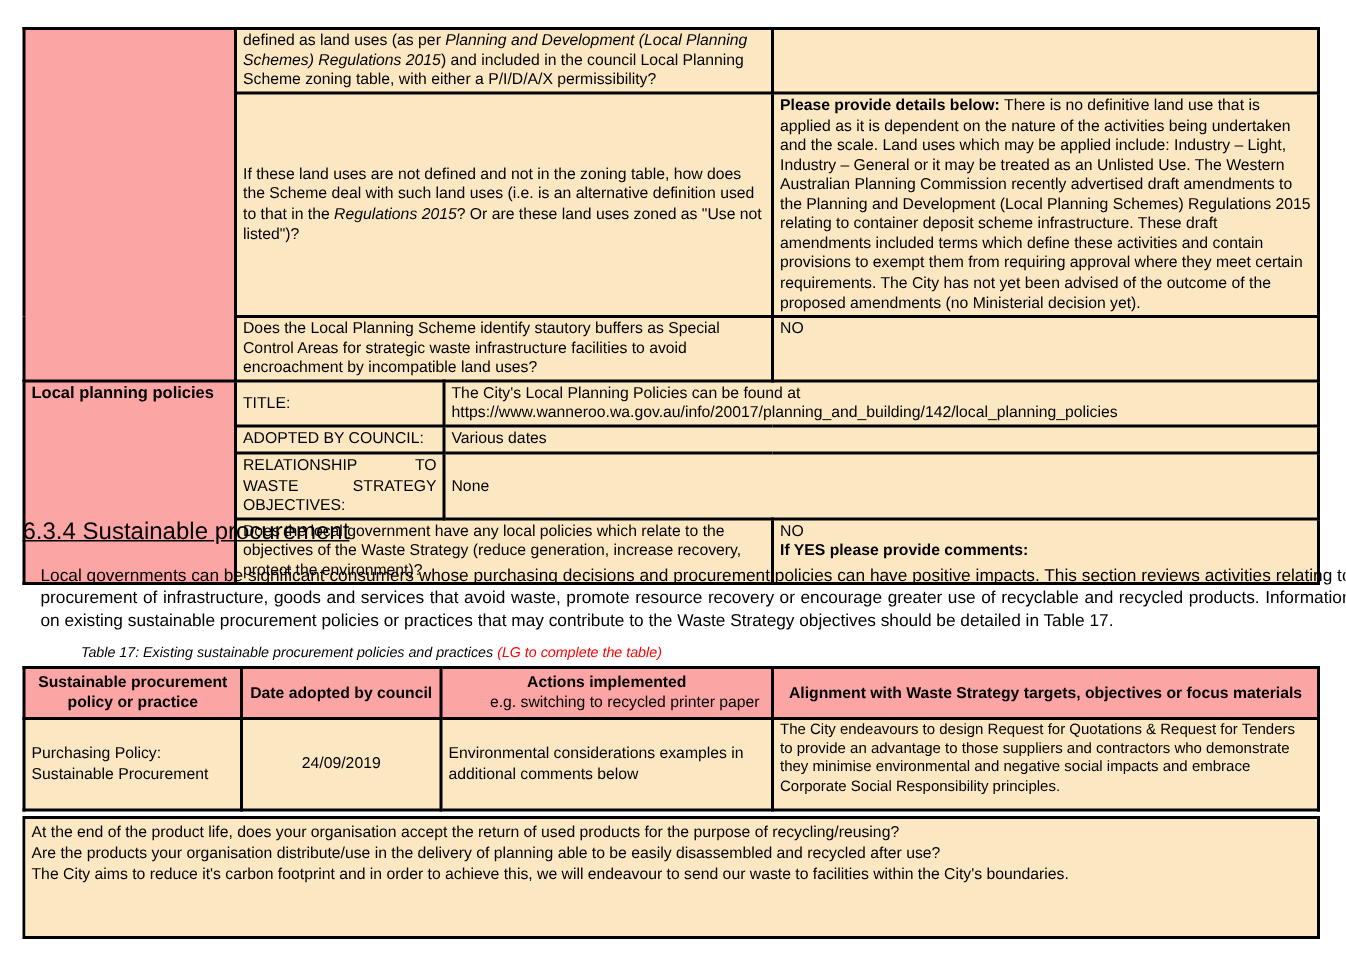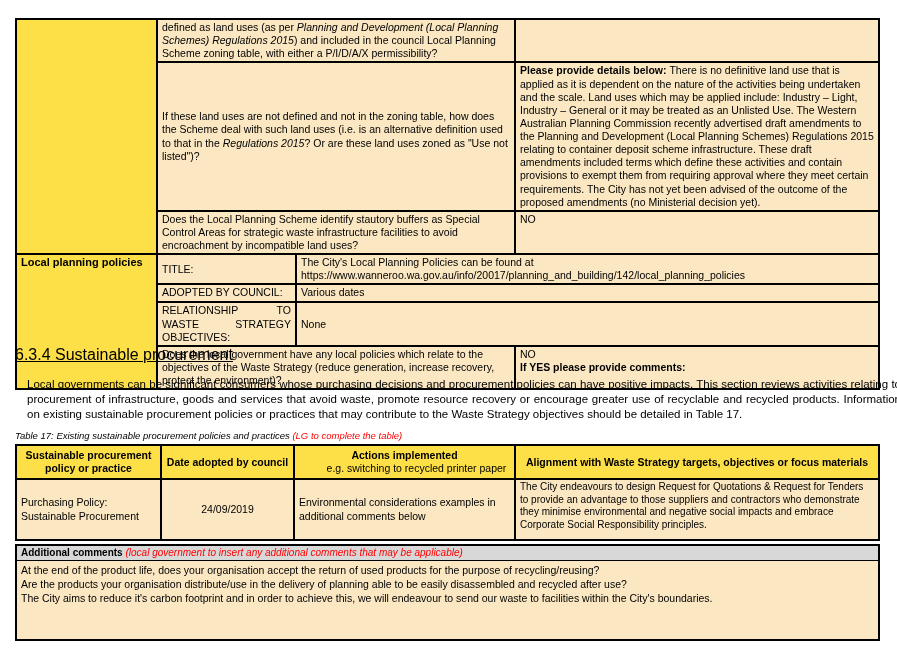--- a/index.html
+++ b/index.html
@@ -4,21 +4,21 @@
 <style>
   html,body{margin:0;padding:0;}
   body{
     width:897px;height:648px;background:#ffffff;position:relative;overflow:hidden;
     font-family:"Liberation Sans", sans-serif;color:#000;
   }
   .abs{position:absolute;}
   table{border-collapse:collapse;table-layout:fixed;}
   td{border:2px solid #000;padding:1px 4px;vertical-align:top;font-size:10.5px;line-height:1.25;word-wrap:break-word;}
   .tan{background:#FBE8C3;}
-  .gray{background:#fde047;margin-left:11px;}
+  .gray{background:#fca5a5;margin-left:11px;}
   .vmid{vertical-align:middle;}
   .center{text-align:center;}
   .pre{white-space:pre-line;}
   .bold{font-weight:bold;}
   .justify{text-align:justify;}
   #planning-table{left:15px;top:18px;width:865px;}
   #heading{left:15px;top:346px;font-size:16px;text-decoration:underline;}
   #intro{left:27px;top:377px;width:874px;font-size:11.5px;line-height:1.3;text-align:justify;}
   #caption{left:15px;top:430px;font-size:9.5px;font-style:italic;}
   #proc-table{left:15px;top:444px;width:865px;}
@@ -71,21 +71,21 @@
     <td class="tan" colspan="2" style="height:39px">Does the local government have any local policies which relate to the objectives of the Waste Strategy (reduce generation, increase recovery, protect the environment)?</td>
     <td class="tan pre"><span style="font-weight: normal; font-style: normal;">NO
 </span><span style="font-weight: bold; font-style: normal; text-align: right;">If YES please provide comments:</span></td>
   </tr>
 </tbody>
   </table>
 
 <div id="heading" class="abs">6.3.4 Sustainable procurement</div>
 <div id="intro" class="abs">Local governments can be significant consumers whose purchasing decisions and procurement policies can have positive impacts. This section reviews activities relating to procurement of infrastructure, goods and services that avoid waste, promote resource recovery or encourage greater use of recyclable and recycled products. Information on existing sustainable procurement policies or practices that may contribute to the Waste Strategy objectives should be detailed in Table 17.</div>
 
-<div id="caption" class="abs"><span style="font-weight: normal; font-style: italic;">Table 17: Existing sustainable procurement policies and practices </span><span style="font-weight: normal; font-style: italic; color: rgb(255, 0, 0);">(LG to complete the table)</span></div>
+<div id="caption" class="abs"><span style="font-weight: normal; font-style: italic; margin-left: 39px;">Table 17: Existing sustainable procurement policies and practices </span><span style="font-weight: normal; font-style: italic; color: rgb(255, 0, 0);">(LG to complete the table)</span></div>
 
 <table id="proc-table" class="abs">
   <colgroup>
       <col style="width:145px">
       <col style="width:133px">
       <col style="width:221px">
       <col style="width:364px">
     </colgroup>
   <tbody>
       <tr>
@@ -98,19 +98,18 @@
   <tr>
     <td class="tan vmid" style="height:57px">Purchasing Policy: Sustainable Procurement</td>
     <td class="tan vmid center">24/09/2019</td>
     <td class="tan vmid">Environmental considerations examples in additional comments below</td>
     <td class="tan align-cell">The City endeavours to design Request for Quotations &amp; Request for Tenders to provide an advantage to those suppliers and contractors who demonstrate they minimise environmental and negative social impacts and embrace Corporate Social Responsibility principles.</td>
   </tr>
 </tbody>
   </table>
 
 <div id="comments" class="abs">
-  <div id="comments-header"><span style="font-weight: bold; font-style: normal;">Additional comments </span><span style="font-weight: normal; font-style: italic; color: rgb(255, 0, 0);">(local government to insert any additional comments that may be applicable)</span></div>
   <div id="comments-body">
     <div>At the end of the product life, does your organisation accept the return of used products for the purpose of recycling/reusing?</div>
     <div>Are the products your organisation distribute/use in the delivery of planning able to be easily disassembled and recycled after use?</div>
     <div>The City aims to reduce it's carbon footprint and in order to achieve this, we will endeavour to send our waste to facilities within the City's boundaries.</div>
   </div>
 </div>
 
 </body></html>

